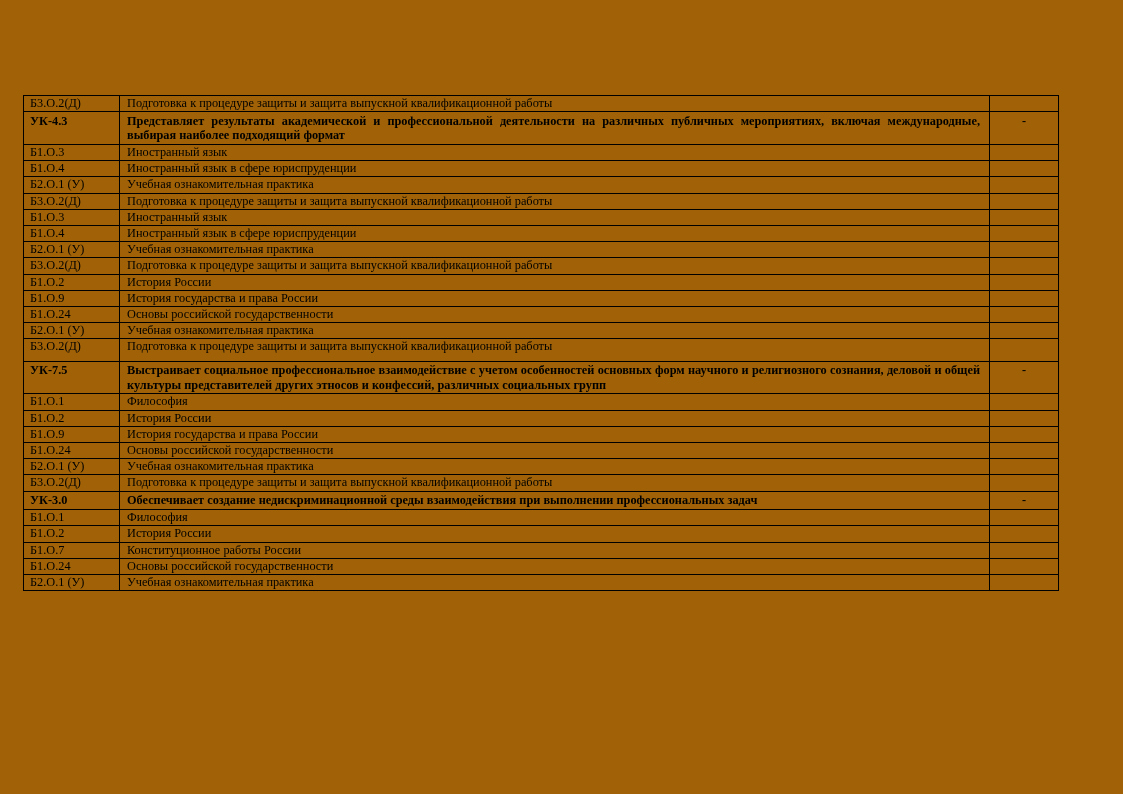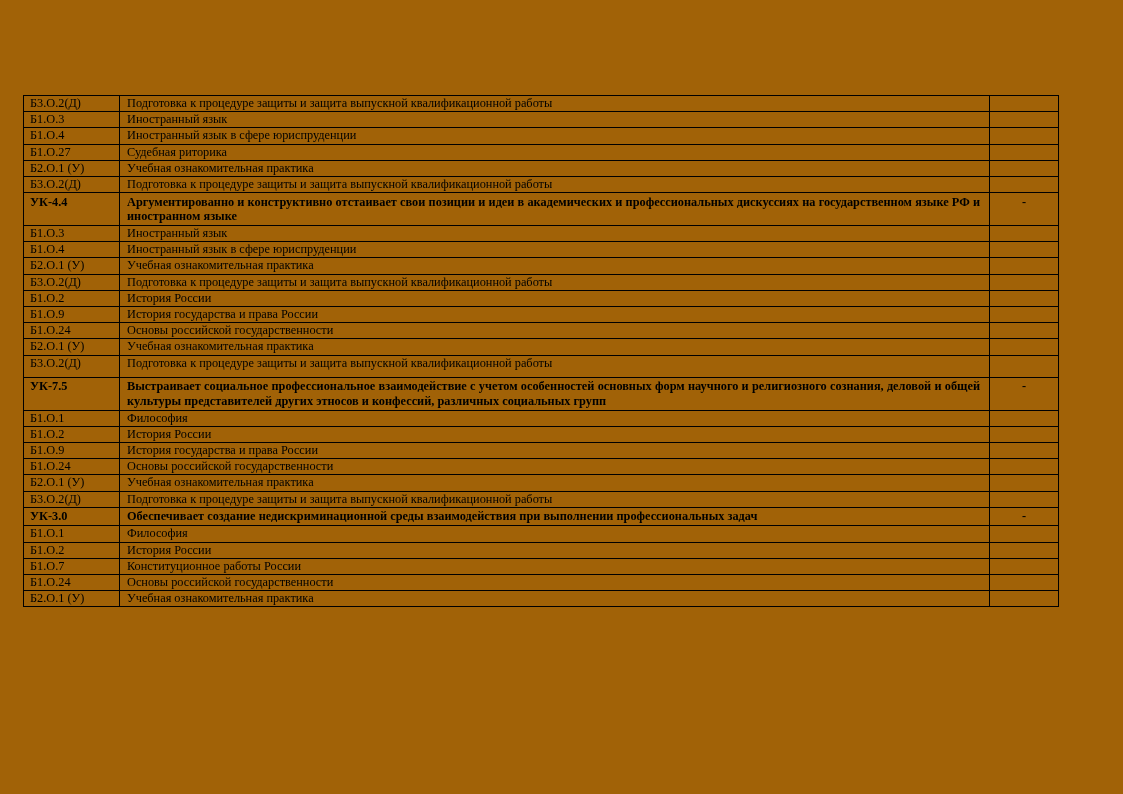--- a/index.html
+++ b/index.html
@@ -74,49 +74,44 @@
       <col class="c1">
       <col class="c2">
       <col class="c3">
     </colgroup>
     <tbody>
         <tr>
           <td>Б3.О.2(Д)</td>
           <td class="desc">Подготовка к процедуре защиты и защита выпускной квалификационной работы</td>
           <td class="mark"></td>
         </tr>
+        <tr class="bold">
+          <td>УК-4.3</td>
+          <td class="desc">Представляет результаты академической и профессиональной деятельности на различных публичных мероприятиях, включая международные, выбирая наиболее подходящий формат</td>
+          <td class="mark">-</td>
+        </tr>
         <tr>
           <td>Б1.О.3</td>
           <td class="desc">Иностранный язык</td>
           <td class="mark"></td>
         </tr>
         <tr>
           <td>Б1.О.4</td>
           <td class="desc">Иностранный язык в сфере юриспруденции</td>
           <td class="mark"></td>
         </tr>
         <tr>
-          <td>Б1.О.27</td>
-          <td class="desc">Судебная риторика</td>
-          <td class="mark"></td>
-        </tr>
-        <tr>
-          <td>Б2.О.1 (У)</td>
-          <td class="desc">Учебная ознакомительная практика</td>
-          <td class="mark"></td>
-        </tr>
-        <tr>
-          <td>Б3.О.2(Д)</td>
-          <td class="desc">Подготовка к процедуре защиты и защита выпускной квалификационной работы</td>
-          <td class="mark"></td>
-        </tr>
-        <tr class="bold">
-          <td>УК-4.4</td>
-          <td class="desc">Аргументированно и конструктивно отстаивает свои позиции и идеи в академических и профессиональных дискуссиях на государственном языке РФ и иностранном языке</td>
-          <td class="mark">-</td>
+          <td>Б2.О.1 (У)</td>
+          <td class="desc">Учебная ознакомительная практика</td>
+          <td class="mark"></td>
+        </tr>
+        <tr>
+          <td>Б3.О.2(Д)</td>
+          <td class="desc">Подготовка к процедуре защиты и защита выпускной квалификационной работы</td>
+          <td class="mark"></td>
         </tr>
         <tr>
           <td>Б1.О.3</td>
           <td class="desc">Иностранный язык</td>
           <td class="mark"></td>
         </tr>
         <tr>
           <td>Б1.О.4</td>
           <td class="desc">Иностранный язык в сфере юриспруденции</td>
           <td class="mark"></td>

